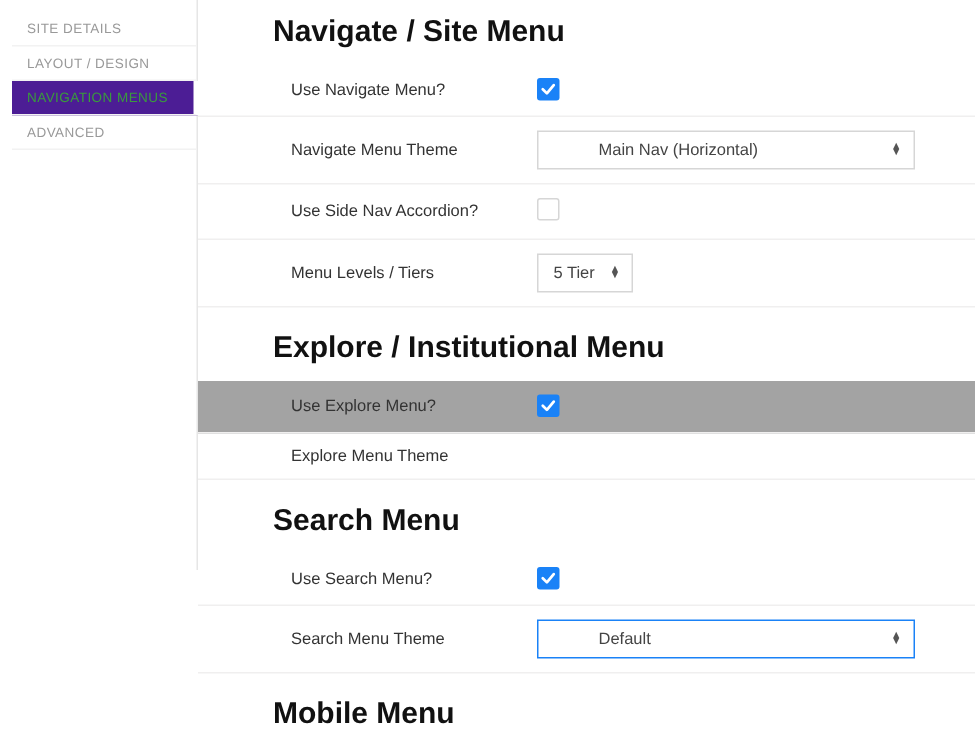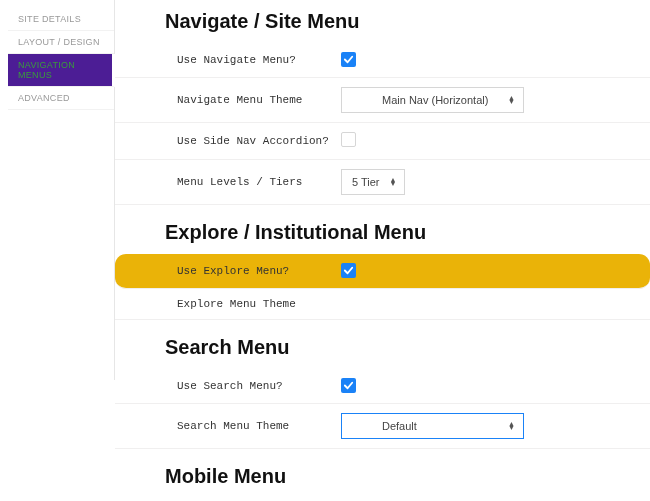--- a/index.html
+++ b/index.html
@@ -7,21 +7,21 @@
     font-family: -apple-system, BlinkMacSystemFont, "Segoe UI", Arial, sans-serif;
     font-size: 12px;
     color: #333;
     width: 650px;
     height: 501px;
     overflow: hidden;
     background: #fff;
   }
   .layout { display: flex; }
   .sidebar {
-    width: 115px;
+    width: 132px;
     padding: 8px 0 0 8px;
     border-right: 1px solid #e6e6e6;
     height: 380px;
   }
   .sidebar-item {
     font-size: 9px;
     letter-spacing: 0.3px;
     color: #999;
     padding: 6px 6px 6px 10px;
     cursor: pointer;
@@ -50,28 +50,26 @@
     color: #111;
     padding: 6px 0 10px 50px;
   }
   .field-row {
     display: flex;
     align-items: center;
     padding: 9px 6px 9px 62px;
     border-bottom: 1px solid #f0efef;
   }
   .field-row.highlight {
-    background: #eab308;
-    border-radius: 11px;
+    background: #a3a3a3;
   }
   .field-label {
     width: 164px;
     font-size: 11px;
     color: #333;
-    font-family: Liberation Mono, monospace;
   }
   .field-control { flex: 1; }
   .chk {
     width: 15px;
     height: 15px;
     background: #1a82f7;
     border-radius: 2px;
     display: inline-flex;
     align-items: center;
     justify-content: center;
@@ -88,21 +86,21 @@
     justify-content: space-between;
     border: 1px solid #d6d6d6;
     background: #fff;
     height: 26px;
     padding: 0 8px 0 10px;
     font-size: 11px;
     color: #444;
     cursor: pointer;
     min-width: 60px;
   }
-  .select.wide { width: 183px; padding-left: 40px; }
+  .select.wide { width: 252px; padding-left: 40px; }
   .select.focused { border-color: #1a82f7; text-align: right; }
   .select .arrows {
     display:flex; flex-direction:column; line-height:4px; font-size:7px; color:#555; margin-left:10px;
   }
 </style>
 </head>
 <body>
 
 <div class="layout">
   <div class="sidebar">

